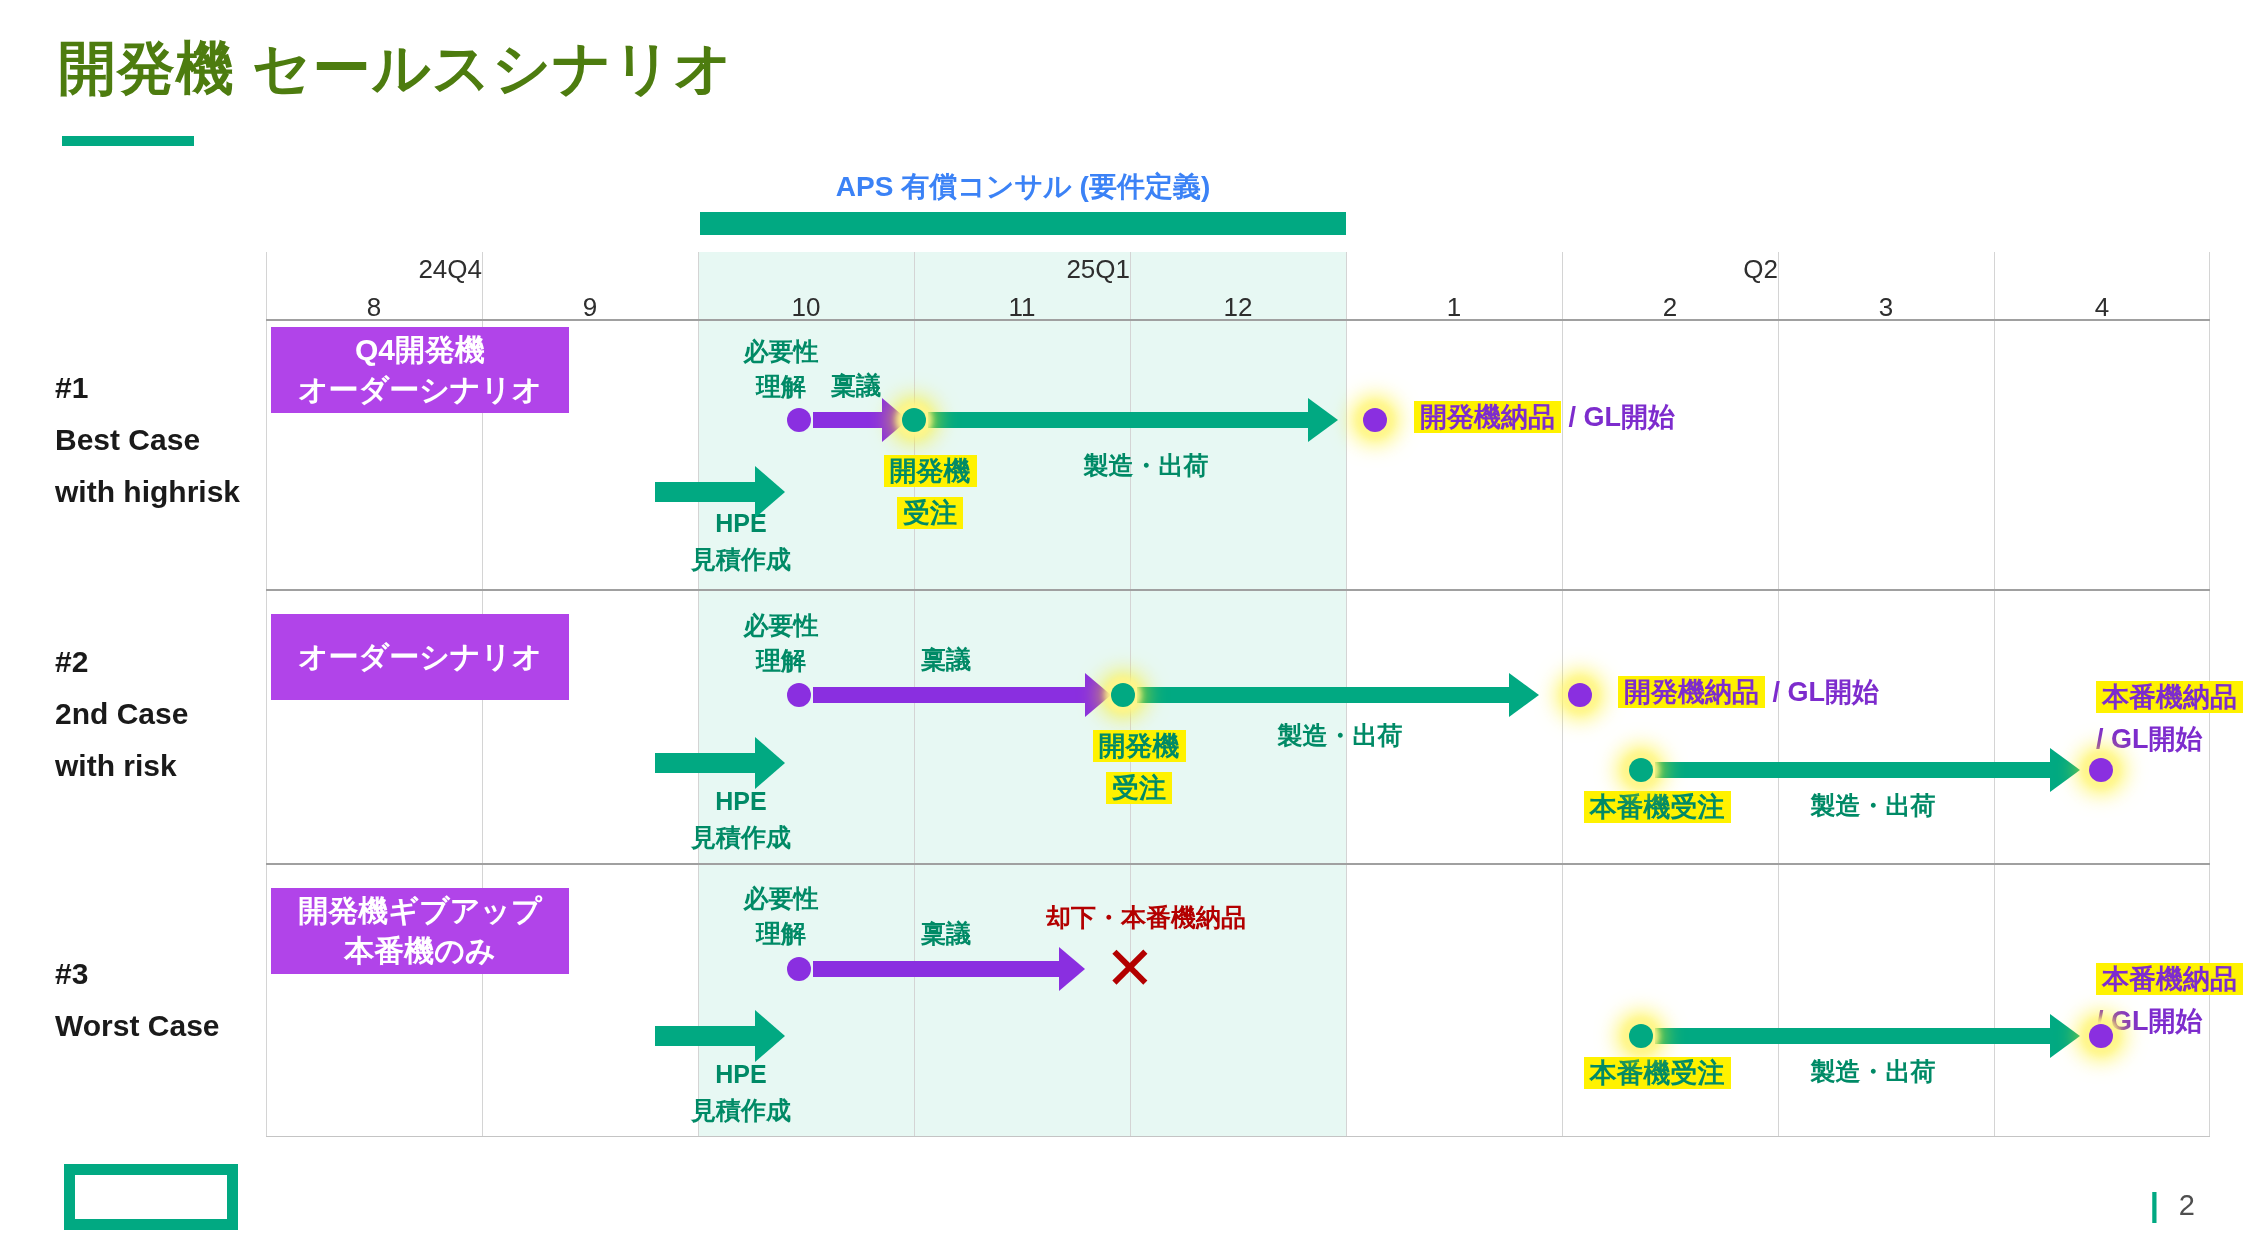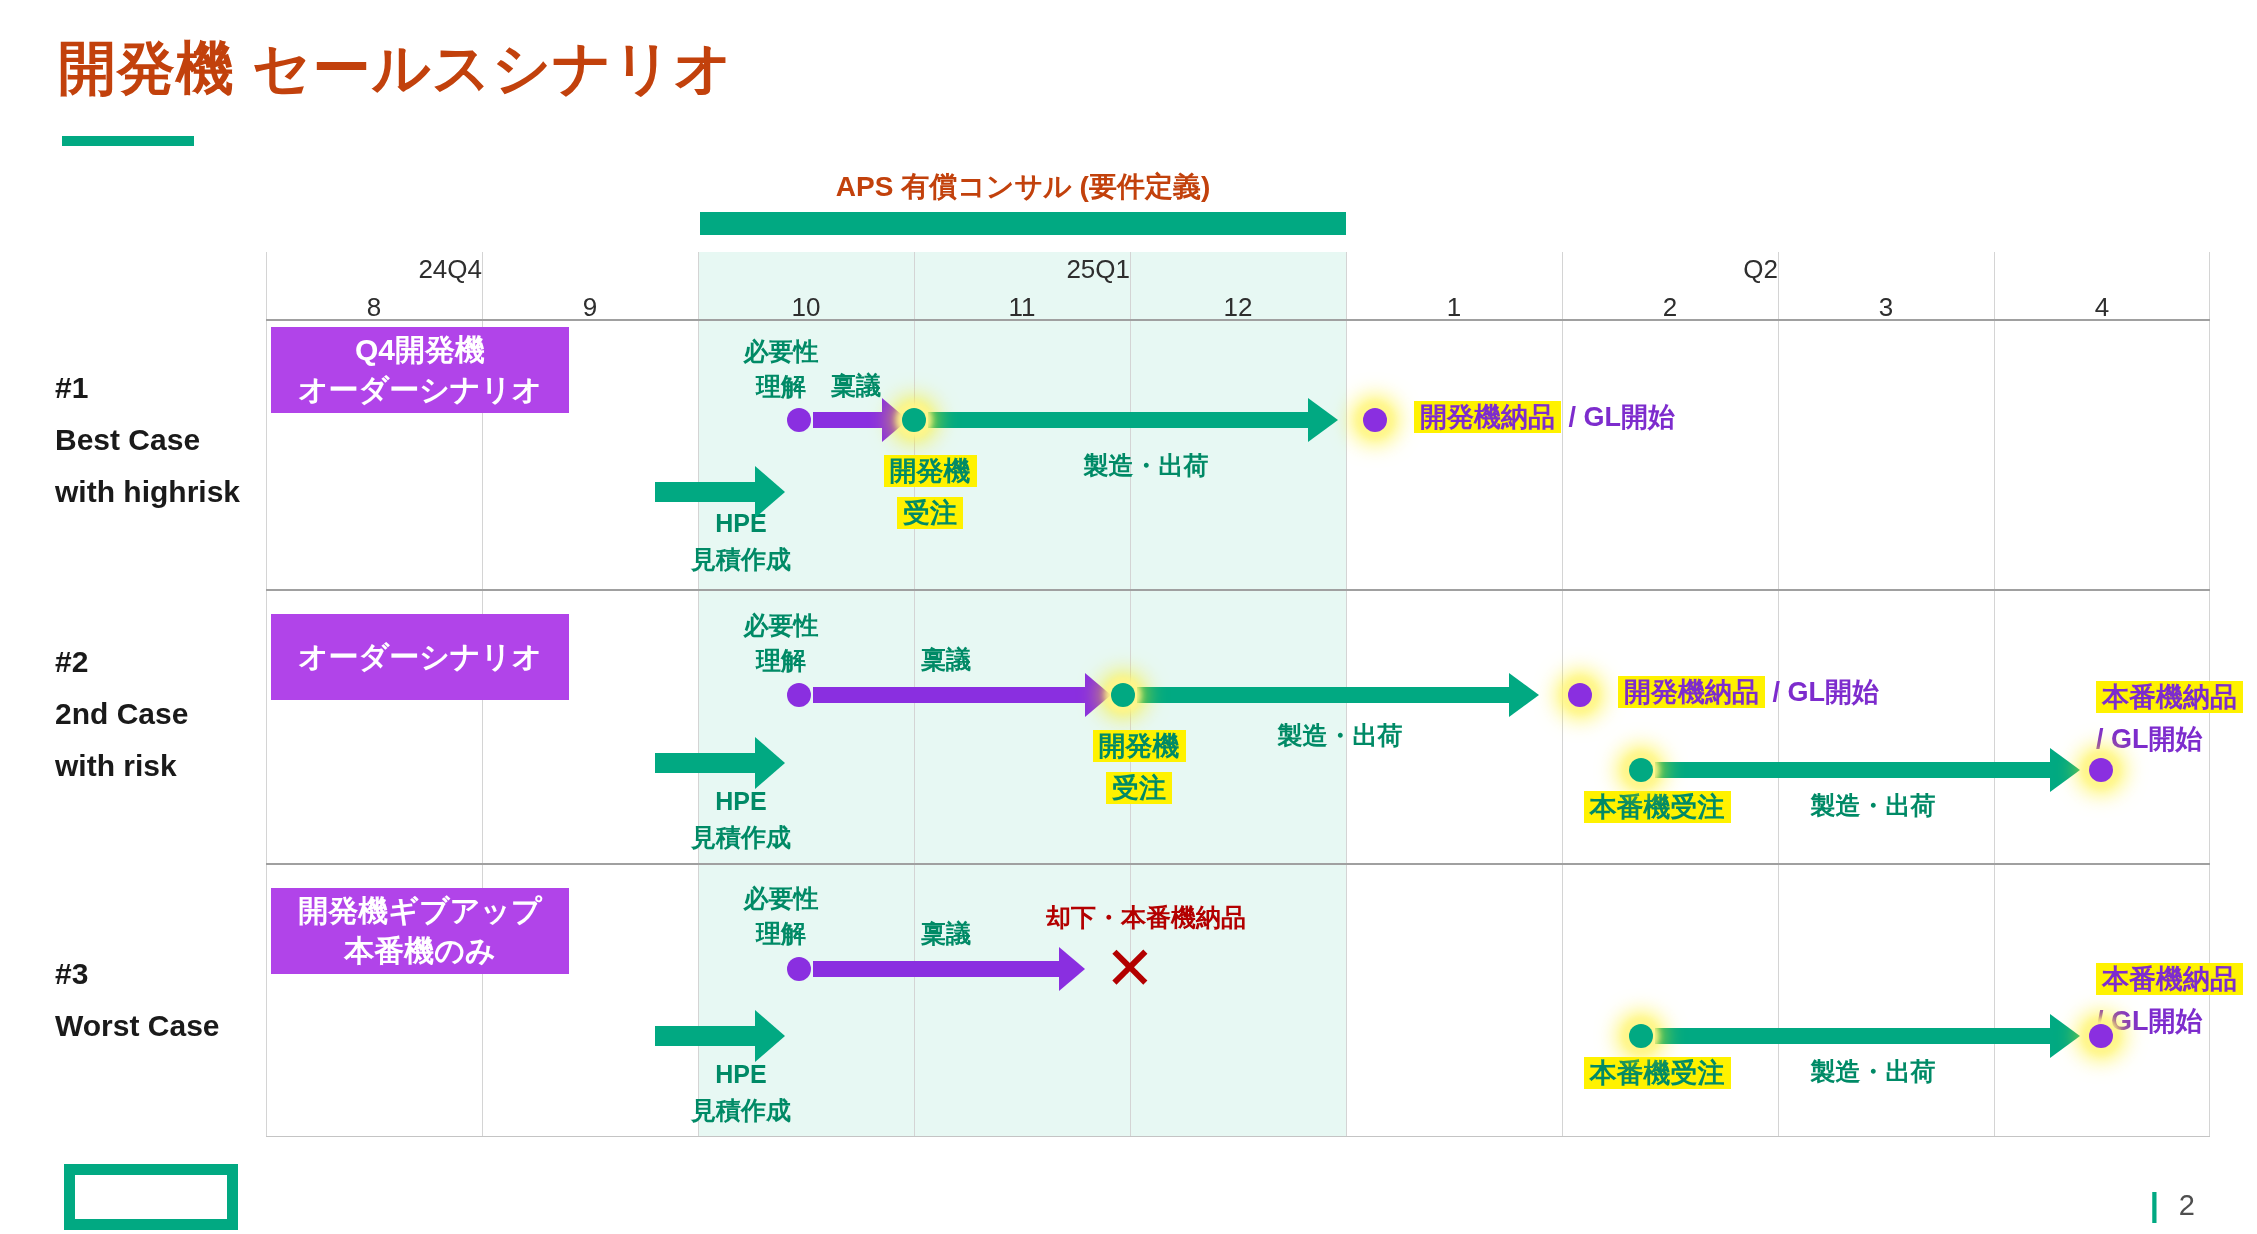--- a/index.html
+++ b/index.html
@@ -1,23 +1,23 @@
 <!DOCTYPE html>
 <html><head>
 <meta charset="utf-8">
 <style>
   * { margin:0; padding:0; box-sizing:border-box; }
   html,body { background:#ffffff; }
   body { font-family:"Liberation Sans","DejaVu Sans",sans-serif; }
   .stage { position:relative; width:2257px; height:1234px; background:#fff; overflow:hidden; }
 
-  .title { position:absolute; left:58px; top:30px; font-size:58px; font-weight:bold; color:#c2410c; letter-spacing:1px; }
+  .title { position:absolute; left:58px; top:30px; font-size:58px; font-weight:bold; color:#4d7c0f; letter-spacing:1px; }
   .title-underline { position:absolute; left:62px; top:136px; width:132px; height:10px; background:#01a982; }
 
-  .banner-label { position:absolute; left:712px; top:168px; width:622px; text-align:center; color:#c2410c; font-weight:bold; font-size:28px; }
+  .banner-label { position:absolute; left:712px; top:168px; width:622px; text-align:center; color:#3b82f6; font-weight:bold; font-size:28px; }
   .banner-bar { position:absolute; left:700px; top:212px; width:646px; height:23px; background:#01a982; }
 
   .band { position:absolute; left:698px; top:252px; width:648px; height:885px; background:#e7f8f3; }
   .grid { position:absolute; left:266px; top:252px; width:1944px; height:885px;
           background:repeating-linear-gradient(90deg,#d4d4d4 0,#d4d4d4 1px,transparent 1px,transparent 216px);
           border-right:1px solid #d4d4d4; }
   .hline { position:absolute; left:266px; width:1944px; height:2px; background:#a0a0a0; }
   .hline.light { height:1px; background:#c4c4c4; }
 
   .qlabel, .mlabel { position:absolute; width:216px; text-align:center; font-size:26px; color:#2e2e2e; }

